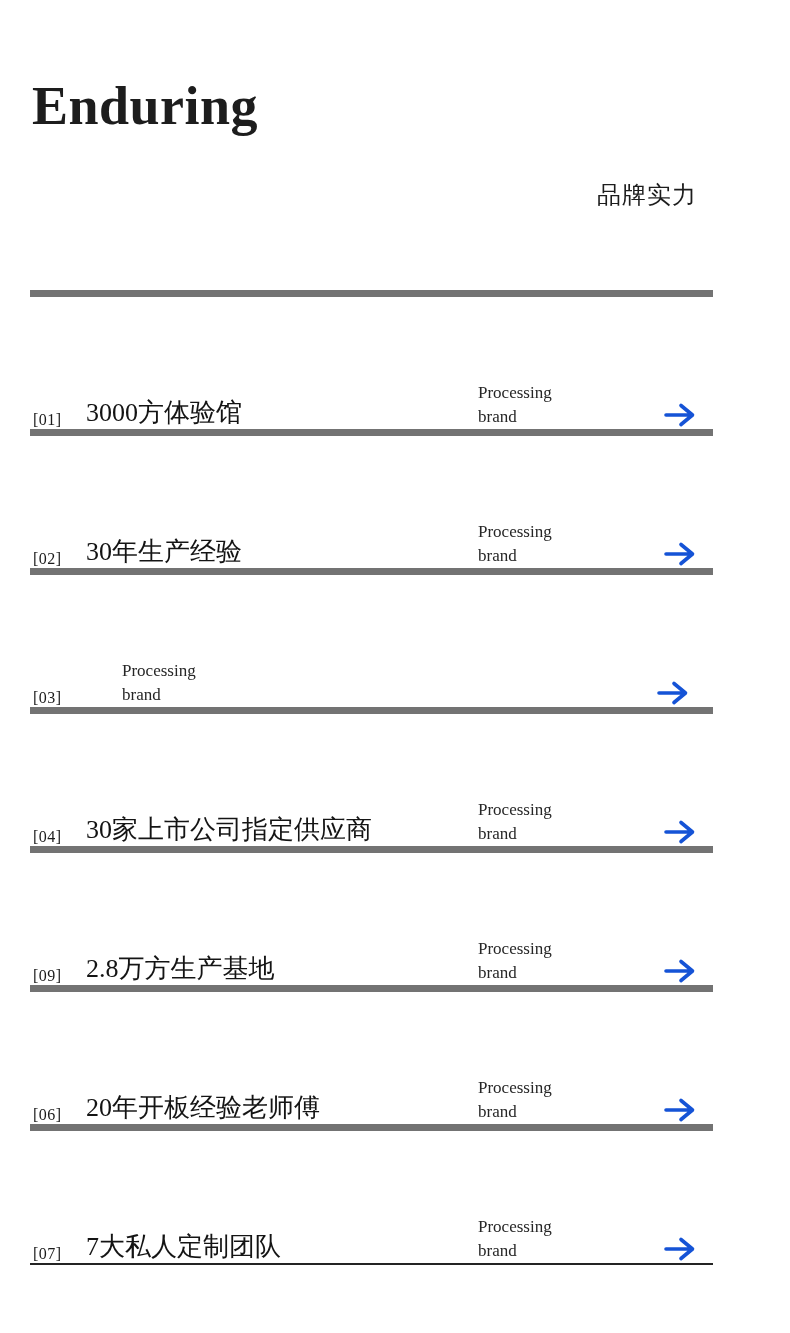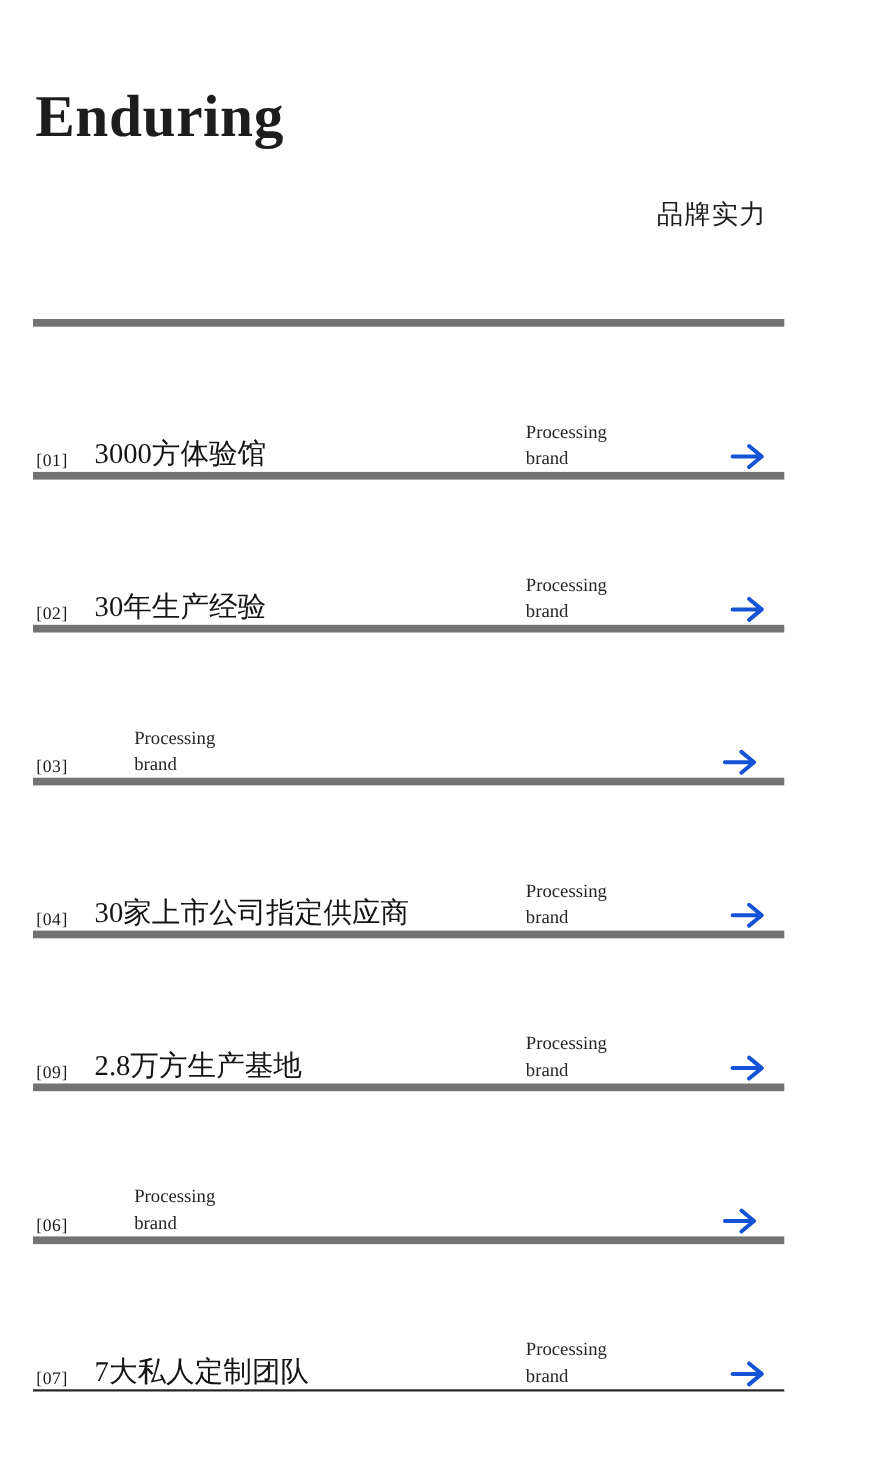--- a/index.html
+++ b/index.html
@@ -157,20 +157,21 @@
       </div>
       <span class="arrow">
         <svg width="36" height="28" viewBox="0 0 36 28" fill="none">
             <path d="M3 14 H28 M18 4.5 L29.5 14 L18 23.5" stroke="currentColor" stroke-width="3.6" stroke-linecap="round" stroke-linejoin="round" fill="none"></path>
           </svg>
       </span>
     </div>
 
     <div class="row">
       <span class="num">[06]</span>
+      <h2 class="title">20年开板经验老师傅</h2>
       <div class="note">
         <span>Processing</span>
         <span>brand</span>
       </div>
       <span class="arrow">
         <svg width="36" height="28" viewBox="0 0 36 28" fill="none">
             <path d="M3 14 H28 M18 4.5 L29.5 14 L18 23.5" stroke="currentColor" stroke-width="3.6" stroke-linecap="round" stroke-linejoin="round" fill="none"></path>
           </svg>
       </span>
     </div>

